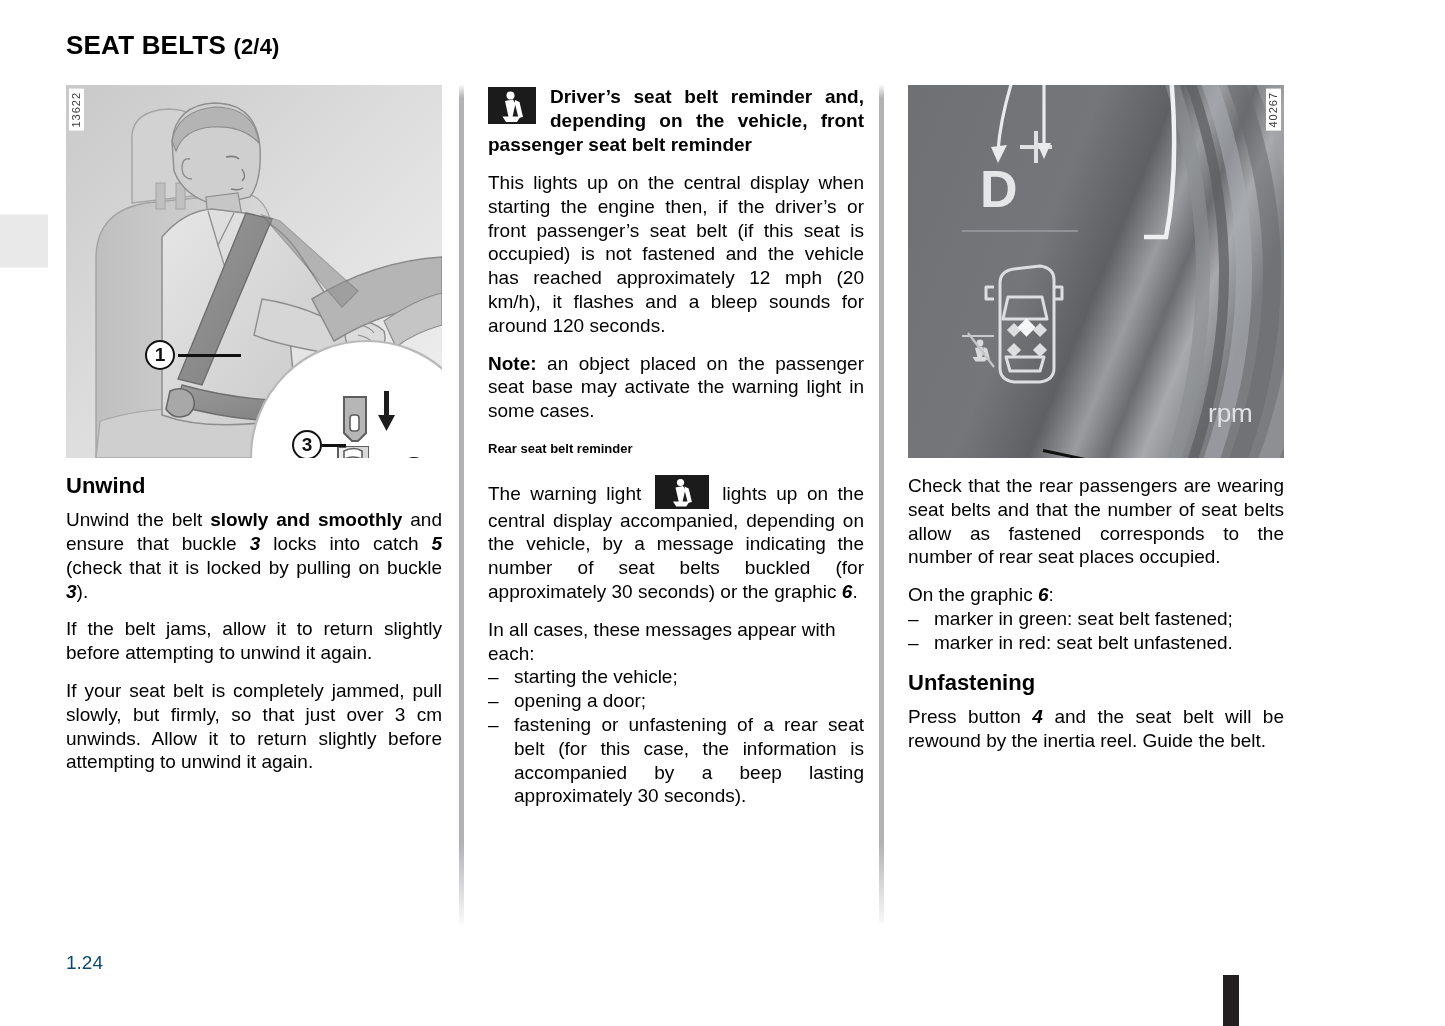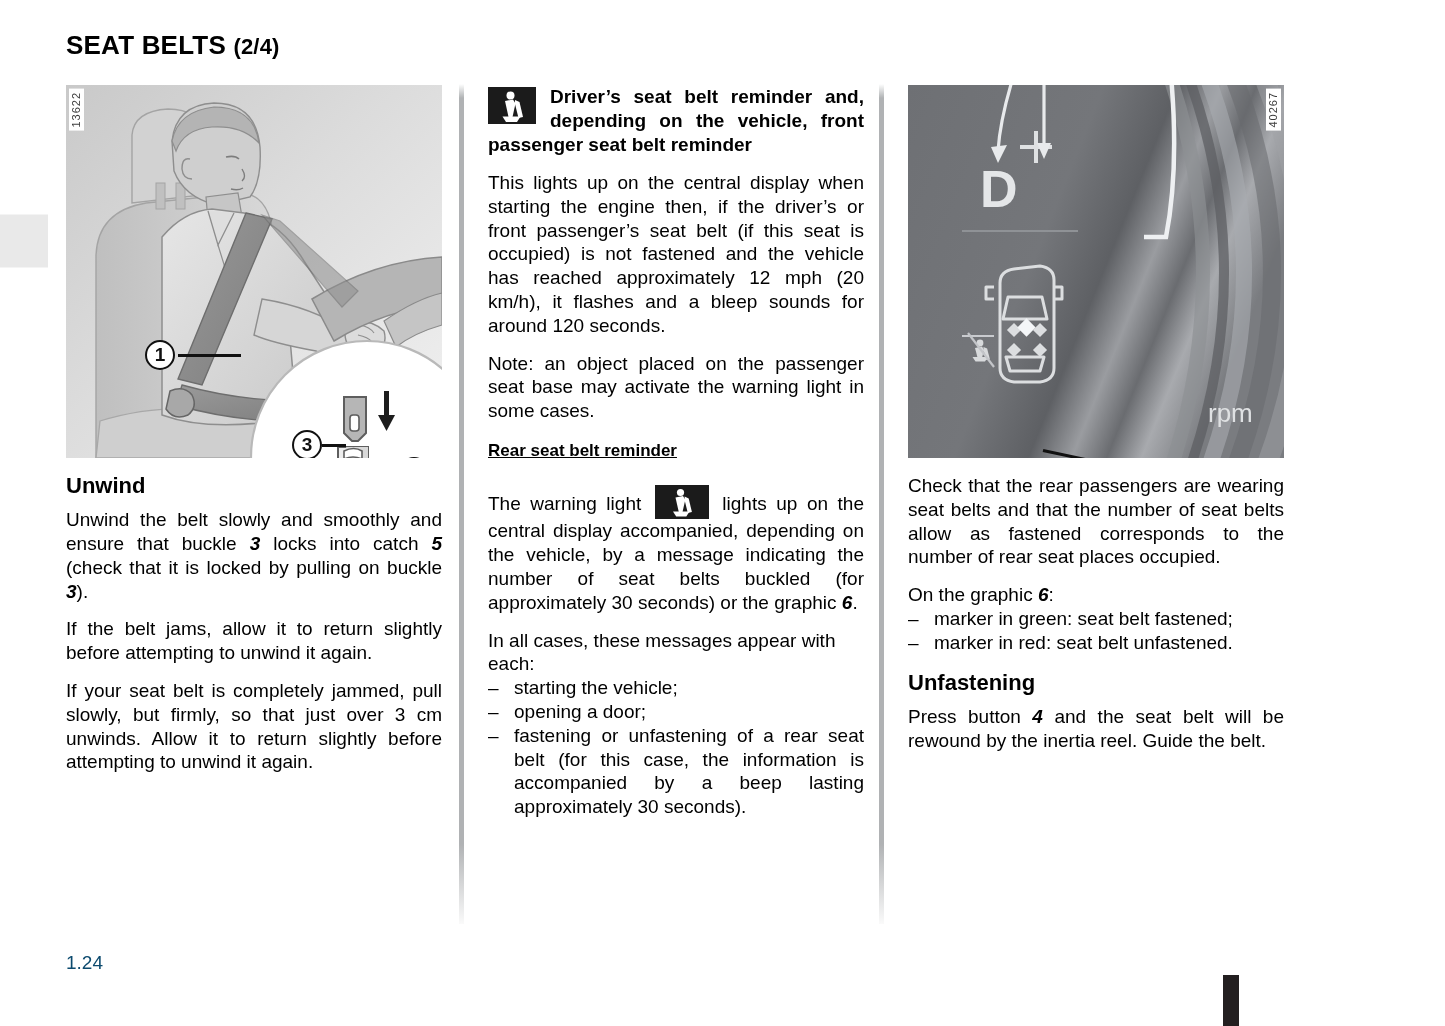--- a/index.html
+++ b/index.html
@@ -112,37 +112,36 @@
   }
 
   
   h2.section-head {
     font-size: 22px;
     font-weight: bold;
     margin: 16px 0 10px 0;
     line-height: 1.1;
   }
   h3.sub-head {
-    font-size: 17px;
-    font-weight: bold;
-    margin: 18px 0 24px 0;
+    font-size: 13px;
+    font-weight: bold;
+    margin: 18px 0 18px 0;
     line-height: 1.2;
-    text-decoration: underline;
   }
   p.body {
     font-size: 19px;
     line-height: 23.8px;
     margin: 0 0 14px 0;
     text-align: justify;
     text-justify: inter-word;
     hyphens: manual;
   }
   p.body.tight { margin-bottom: 0; }
   p.body.nojust { text-align: left; }
-  b, strong { font-weight: normal; }
+  b, strong { font-weight: bold; }
   i.num { font-weight: bold; font-style: italic; }
 
   ul.dashlist {
     list-style: none;
     margin: 0;
     padding: 0;
     font-size: 19px;
     line-height: 23.8px;
   }
   ul.dashlist > li {

